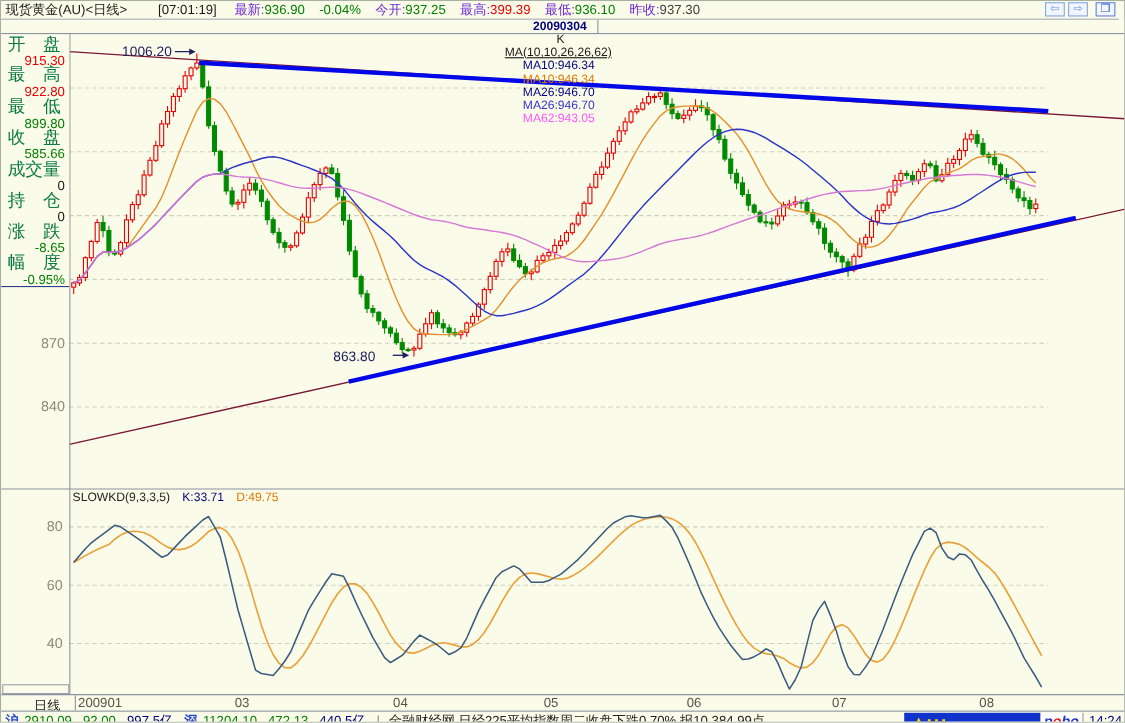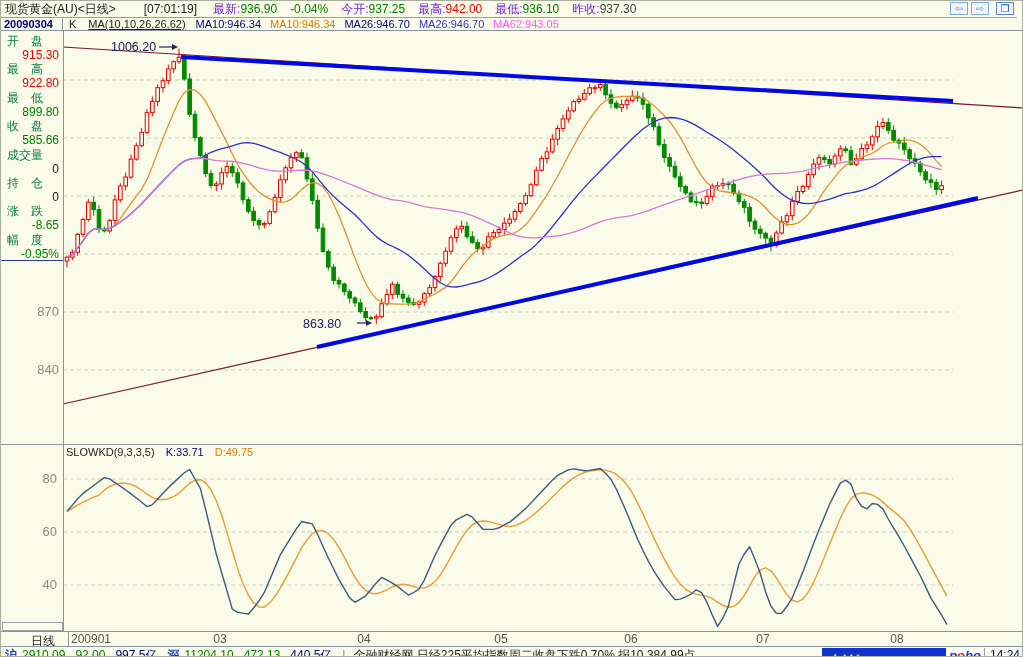--- a/index.html
+++ b/index.html
@@ -24,36 +24,36 @@
   .qitem .ql{color:#6d28d9;}
   .up{color:var(--red);} .dn{color:var(--green);} .flat{color:#404040;}
   .navbtns{position:absolute;right:3px;top:1px;display:flex;gap:3px;}
   .nbtn{width:18px;height:13px;border:1px solid #7FA8E0;background:#F2F5FF;
         color:#5E96E6;font-size:10px;line-height:12px;text-align:center;box-sizing:border-box;}
   .nbtn.casc{color:#2255CC;border-color:#5E86D6;margin-left:4px;}
 
   
   .row2{position:absolute;left:0;top:17px;width:1023px;height:13px;z-index:3;
         background:var(--bg);border-bottom:1px solid var(--frame);box-sizing:border-box;
-        display:flex;align-items:center;font-size:11px;white-space:nowrap;color:#1A1A1A;}
+        display:flex;align-items:center;font-size:11px;white-space:nowrap;color:#1A1A1A;flex-direction:column;}
   .datecell{width:62px;min-width:62px;border-right:1px solid var(--frame);
         color:var(--navy);font-weight:bold;padding-left:3px;box-sizing:border-box;height:13px;line-height:12px;}
   .row2 .kk{margin:0 12px 0 6px;}
   .row2 .madef{margin-right:10px;text-decoration:underline;}
   .lgi{margin-right:9px;}
   .c-navy{color:var(--navy);} .c-org{color:#E07800;} .c-blu{color:#3333CC;}
   .c-mag{color:#FF55FF;}
 
   
   .sidebar{position:absolute;left:0;top:30px;width:62px;height:230px;z-index:2;
         background:var(--bg);border-bottom:1px solid #2B3E8C;box-sizing:border-box;
         padding-top:3px;}
   .sp{height:28.4px;}
   .sl{display:flex;justify-content:space-between;padding:0 6px;
-      color:#0A7A46;font-size:12px;line-height:14px;}
+      color:#0A7A46;font-size:16px;line-height:14px;}
   .sv{text-align:right;padding-right:4px;font-size:12px;line-height:14px;}
   .v-r{color:var(--red);} .v-g{color:var(--green);} .v-k{color:#1A1A1A;}
 
   
   .kdlegend{position:absolute;left:65px;top:445px;z-index:2;font-size:11px;
         white-space:nowrap;}
   .kdlegend .nm{color:#222;margin-right:8px;text-align:right;}
   .kdlegend .kv{color:var(--navy);margin-right:8px;}
   .kdlegend .dv{color:#E07800;}
 
@@ -474,21 +474,21 @@
         <text x="896" y="642" text-anchor="middle" fill="#55554A" font-size="12">08</text>
       </g>
     </svg>
 
   <div class="row1">
     <span class="sym">现货黄金(AU)&lt;日线&gt;</span>
     <span class="tm">[07:01:19]</span>
     <span class="qitem"><span class="ql">最新:</span><span class="dn">936.90</span></span>
     <span class="qitem"><span class="dn">-0.04%</span></span>
     <span class="qitem"><span class="ql">今开:</span><span class="dn">937.25</span></span>
-    <span class="qitem"><span class="ql">最高:</span><span class="up">942.00</span></span>
+    <span class="qitem"><span class="ql">最高:</span><span class="up">399.39</span></span>
     <span class="qitem"><span class="ql">最低:</span><span class="dn">936.10</span></span>
     <span class="qitem"><span class="ql">昨收:</span><span class="flat">937.30</span></span>
     <span class="navbtns">
       <span class="nbtn">⇦</span>
       <span class="nbtn">⇨</span>
       <span class="nbtn casc">❐</span>
     </span>
   </div>
 
   <div class="row2">

